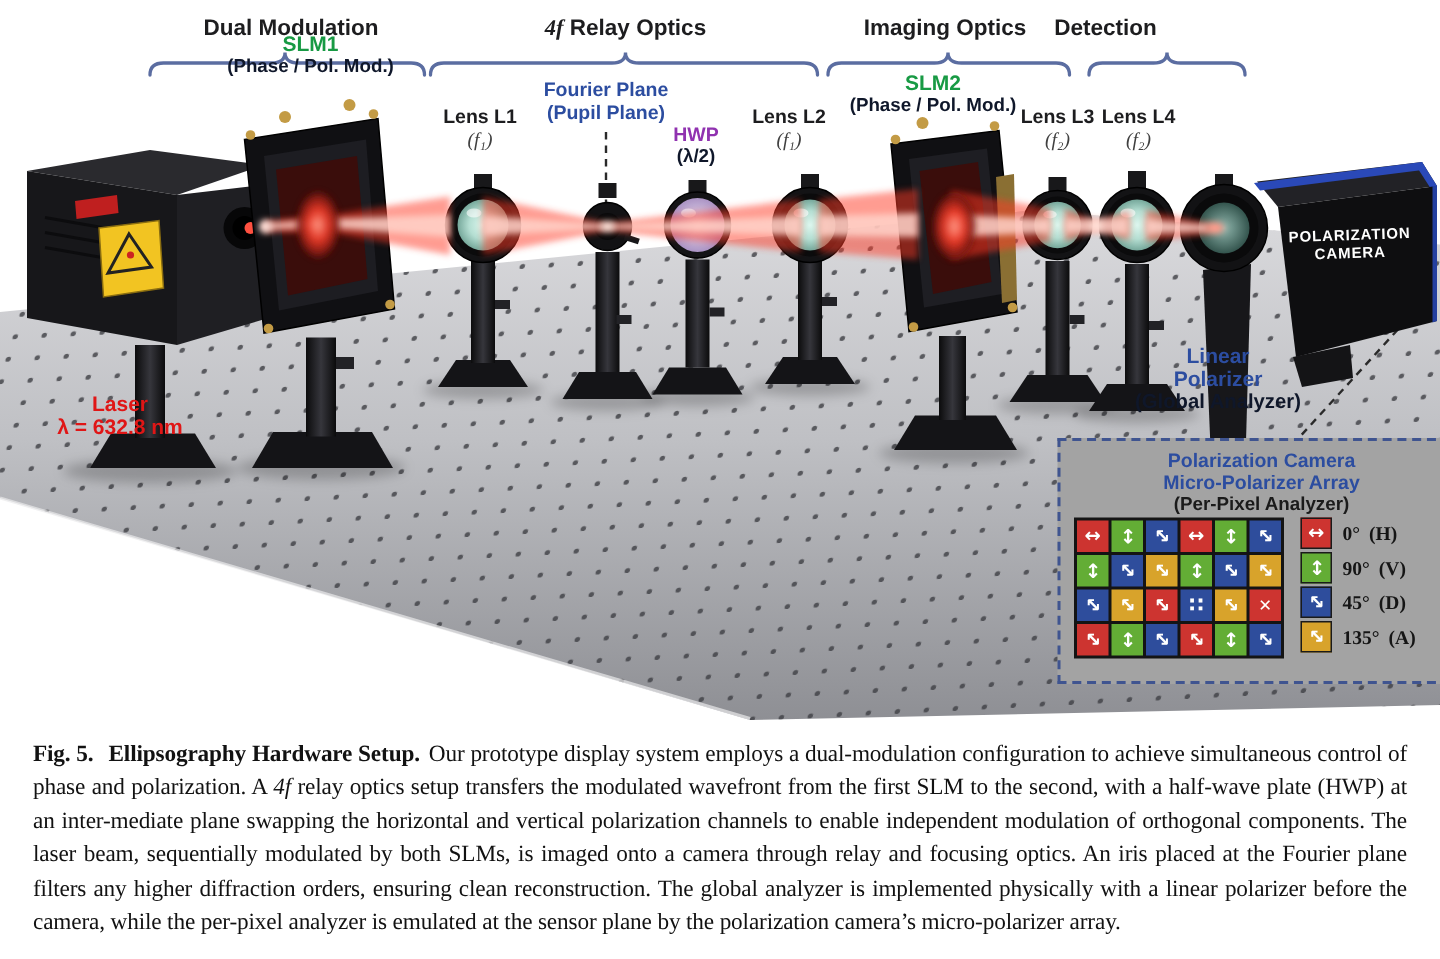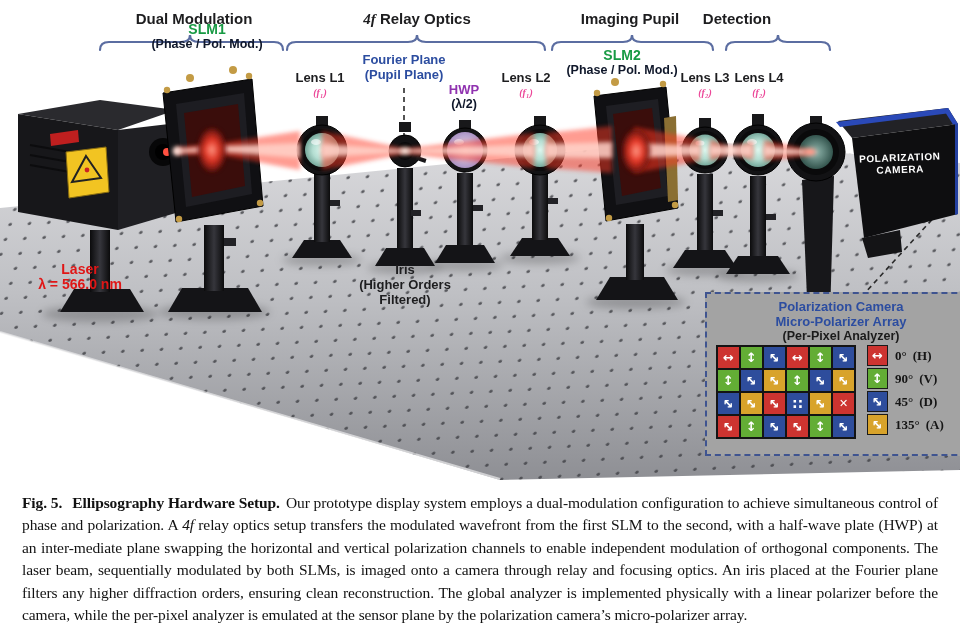--- a/index.html
+++ b/index.html
@@ -8,21 +8,21 @@
   .scene{position:absolute;left:0;top:0;}
   .ov{position:absolute;transform:translateX(-50%);text-align:center;white-space:nowrap;z-index:3;}
   .sec{font-size:15px;font-weight:700;color:var(--label-dark,#1d1d1f);}
   .sec .ital{font-family:"Liberation Serif",serif;font-style:italic;font-weight:700;}
   .name{font-size:13px;font-weight:700;color:var(--label-dark,#1d1d1f);line-height:15px;}
   .name.big{font-size:14px;}
   .green{color:var(--label-green,#189a44);}
   .blue{color:var(--label-blue,#2c4da0);}
   .purple{color:var(--label-purple,#9032b0);}
   .red{color:var(--label-red,#e01616);}
-  .focal{font-family:"Liberation Serif",serif;font-style:italic;font-weight:700;font-size:10px;color:#ec4899;line-height:15px;}
+  .focal{font-family:"Liberation Serif",serif;font-style:italic;font-weight:400;font-size:13px;color:#404040;line-height:15px;}
   .desc{font-size:12.5px;font-weight:700;color:#0f172a;line-height:15px;}
   .camlbl{font-size:10px;font-weight:700;letter-spacing:.6px;color:var(--camera-text,#fff);line-height:12px;transform:translateX(-50%) rotate(-2deg);}
   
   .inset{position:absolute;left:705px;top:292px;width:272px;height:164px;background:#a3a3a3;
          border:2px dashed var(--inset-border,#3f5490);border-radius:0;z-index:4;box-sizing:border-box;}
   .inset-title{margin-top:5px;text-align:center;font-size:13px;font-weight:700;line-height:15px;color:var(--label-blue,#2c4da0);}
   .inset-sub{text-align:center;font-size:12.5px;font-weight:700;line-height:15px;color:#1b1b1b;}
   .mp-grid{position:absolute;left:9px;top:51px;display:grid;grid-template-columns:repeat(6,21px);
            grid-auto-rows:21px;gap:2px;padding:2px;background:#141414;}
   .cell{display:flex;align-items:center;justify-content:center;}
@@ -277,21 +277,21 @@
     <ellipse cx="636" cy="151" rx="14" ry="22" fill="url(#screenG)" opacity=".95" filter="url(#b2)"></ellipse>
     <ellipse cx="405" cy="151" rx="5" ry="3.5" fill="#ffe3da" filter="url(#b2)"></ellipse>
     <ellipse cx="731" cy="150.5" rx="4" ry="3" fill="#ffe3da" filter="url(#b2)"></ellipse>
     <circle cx="177" cy="151" r="4.5" fill="#ffded6" filter="url(#b2)"></circle>
     <ellipse cx="810" cy="152" rx="6" ry="4" fill="#ff9d8c" filter="url(#b2)"></ellipse>
   </g>
 </svg>
 
 <div class="ov sec" style="left:194px;top:10px">Dual Modulation</div>
 <div class="ov sec" style="left:417px;top:10px"><span class="ital">4f</span><span> Relay Optics</span></div>
-<div class="ov sec" style="left:630px;top:10px">Imaging Pupil</div>
+<div class="ov sec" style="left:630px;top:10px">Imaging Optics</div>
 <div class="ov sec" style="left:737px;top:10px">Detection</div>
 
 <div class="ov" style="left:207px;top:22px">
   <div class="name big green">SLM1</div>
   <div class="desc">(Phase / Pol. Mod.)</div>
 </div>
 
 <div class="ov" style="left:404px;top:52px">
   <div class="name blue">Fourier Plane</div>
   <div class="name blue">(Pupil Plane)</div>
@@ -322,29 +322,29 @@
   <div class="focal">(f₂)</div>
 </div>
 
 <div class="ov" style="left:759px;top:70px">
   <div class="name">Lens L4</div>
   <div class="focal">(f₂)</div>
 </div>
 
 <div class="ov" style="left:80px;top:262px">
   <div class="name big red">Laser</div>
-  <div class="name big red">λ = 566.0 nm</div>
-</div>
-
-<div class="ov" style="left:405px;top:262px">
-  <div class="name">Iris</div>
-  <div class="name">(Higher Orders</div>
-  <div class="name">Filtered)</div>
-</div>
-
+  <div class="name big red">λ = 632.8 nm</div>
+</div>
+
+
+<div class="ov" style="left:812px;top:230px">
+  <div class="name big blue">Linear</div>
+  <div class="name big blue">Polarizer</div>
+  <div class="desc" style="font-size:13.5px">(Global Analyzer)</div>
+</div>
 
 <div class="ov camlbl" style="left:900px;top:152px">
   <div>POLARIZATION</div>
   <div>CAMERA</div>
 </div>
 
 <div class="inset">
   <div class="inset-title">Polarization Camera</div>
   <div class="inset-title" style="margin-top:0">Micro-Polarizer Array</div>
   <div class="inset-sub">(Per-Pixel Analyzer)</div>

